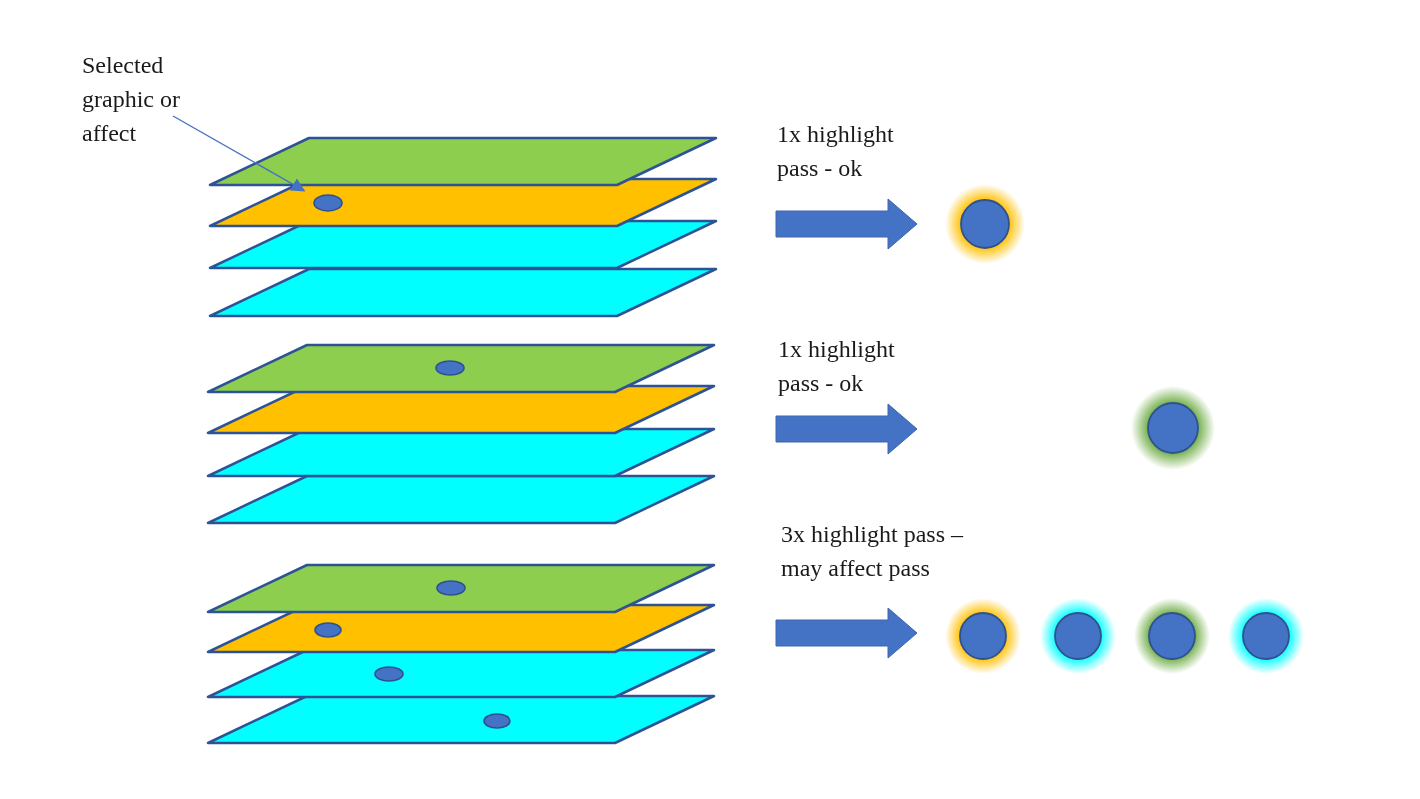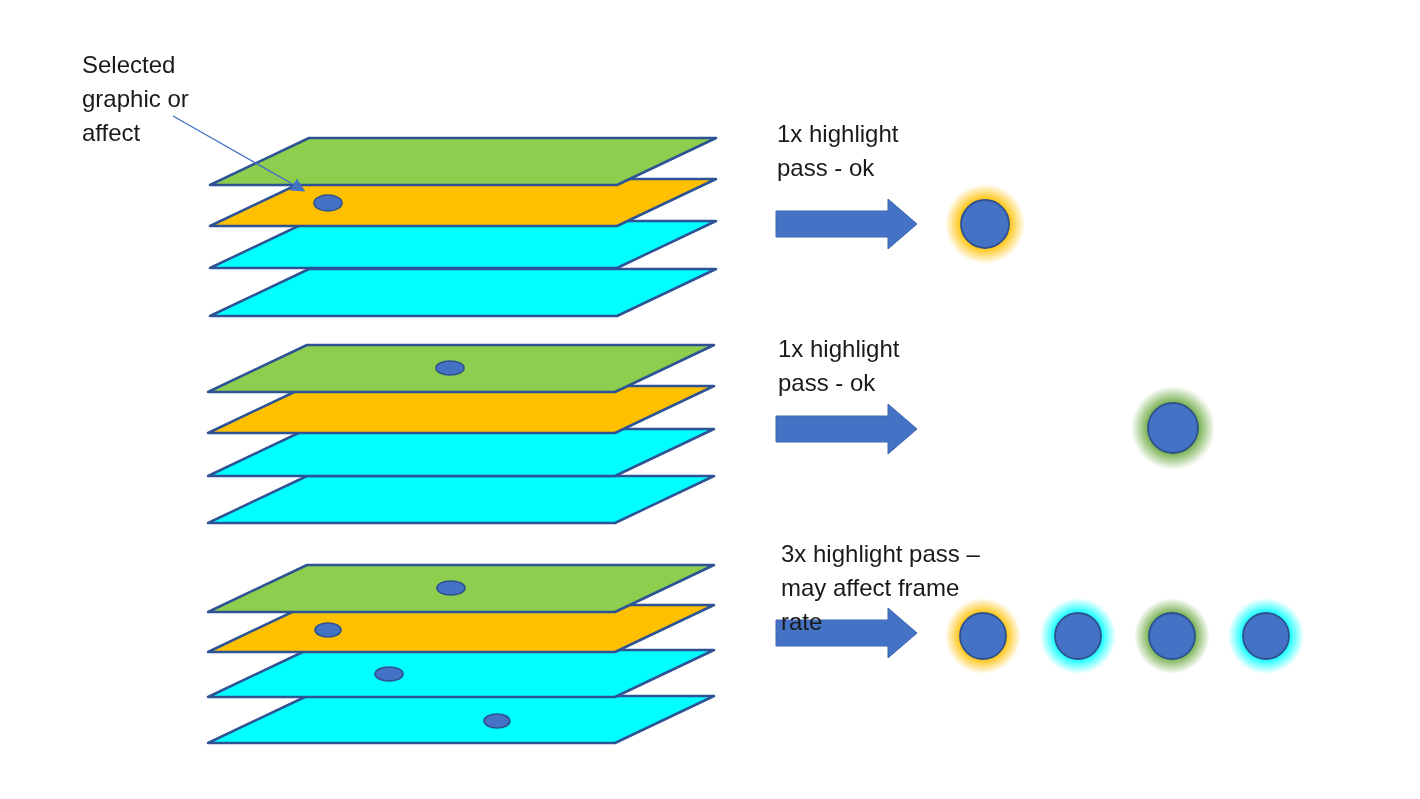--- a/index.html
+++ b/index.html
@@ -6,21 +6,21 @@
     margin: 0;
     padding: 0;
     background: #ffffff;
   }
   .canvas {
     position: relative;
     width: 1420px;
     height: 799px;
     background: #ffffff;
     overflow: hidden;
-    font-family: Liberation Sans, sans-serif;
+    font-family: Liberation Serif, serif;
   }
   .diagram-svg {
     position: absolute;
     left: 0;
     top: 0;
   }
   .layer {
     stroke: #2E5395;
     stroke-width: 2.5px;
     stroke-linejoin: round;
@@ -141,19 +141,18 @@
   <div class="text-block" style="left:777px; top:117px;">
     <div>1x highlight</div>
     <div>pass - ok</div>
   </div>
 
   <div class="text-block" style="left:778px; top:332px;">
     <div>1x highlight</div>
     <div>pass - ok</div>
   </div>
 
-  <div class="text-block" style="left:781px; top:537px;">
+  <div class="text-block" style="left:781px; top:517px;">
     <div>3x highlight pass –</div>
-    <div>may affect frame</div>
-    <div>rate</div>
+    <div>may affect pass</div>
   </div>
 
 </div>
 
 </body></html>

